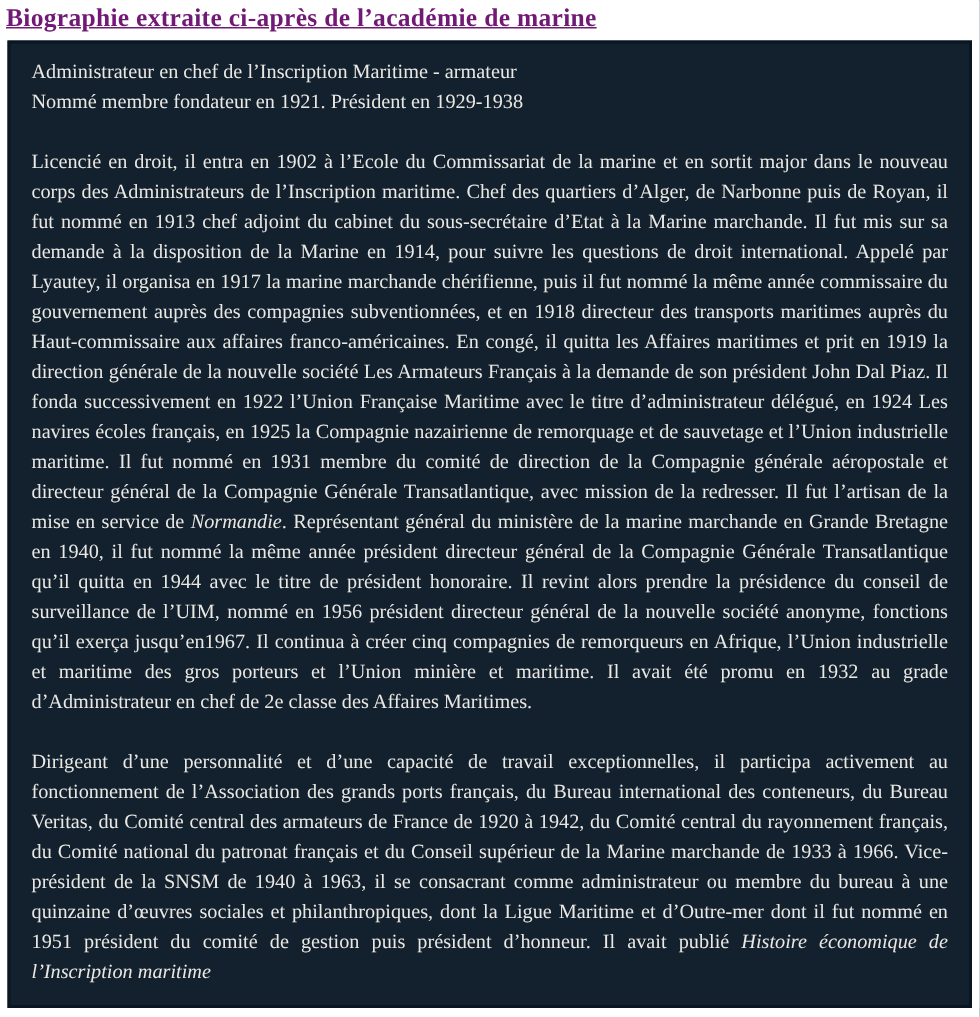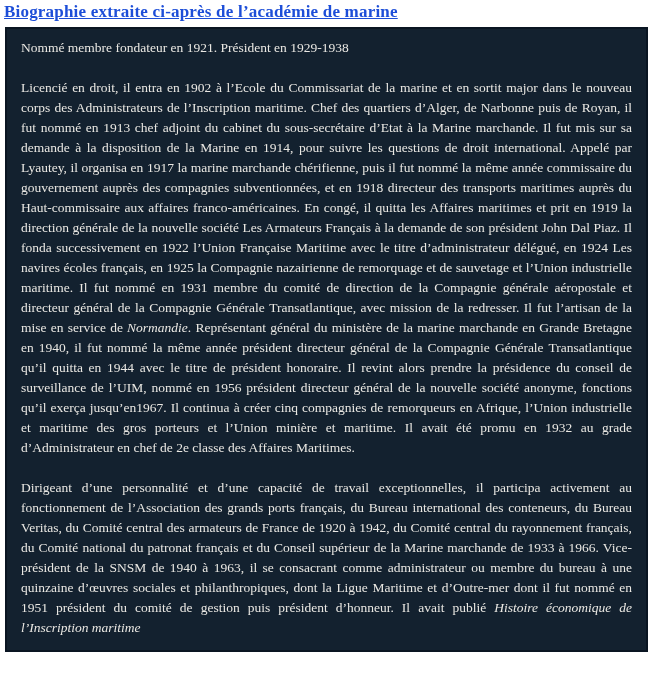--- a/index.html
+++ b/index.html
@@ -11,21 +11,21 @@
     width: 653px;
     box-sizing: border-box;
     background: #ffffff;
     font-family: "Liberation Serif", "DejaVu Serif", serif;
   }
   .doc-title {
     margin: 1px 4px 5px 4px;
     font-size: 17px;
     line-height: 21px;
     font-weight: bold;
-    color: #1d4ed8;
+    color: #701a75;
     text-decoration: underline;
     letter-spacing: 0.2px;
   }
   .bio-box {
     margin: 0 5px 6px 5px;
     box-sizing: border-box;
     background: #13212f;
     border: 2px solid #0a1522;
     padding: 9px 14px 12px 14px;
     color: #eae8e3;
@@ -45,20 +45,21 @@
   }
   .para:last-child { margin-bottom: 0; }
 </style>
 </head>
 <body>
 
 <div class="page">
   <h1 class="doc-title">Biographie extraite ci-après de l’académie de marine</h1>
   <div class="bio-box">
     <div class="intro">
+      <p class="intro-line">Administrateur en chef de l’Inscription Maritime - armateur</p>
       <p class="intro-line">Nommé membre fondateur en 1921. Président en 1929-1938</p>
     </div>
     <div id="bio-paragraphs">
         <p class="para"><span>Licencié en droit, il entra en 1902 à l’Ecole du Commissariat de la marine et en sortit major dans le nouveau corps des Administrateurs de l’Inscription maritime. Chef des quartiers d’Alger, de Narbonne puis de Royan, il fut nommé en 1913 chef adjoint du cabinet du sous-secrétaire d’Etat à la Marine marchande. Il fut mis sur sa demande à la disposition de la Marine en 1914, pour suivre les questions de droit international. Appelé par Lyautey, il organisa en 1917 la marine marchande chérifienne, puis il fut nommé la même année commissaire du gouvernement auprès des compagnies subventionnées, et en 1918 directeur des transports maritimes auprès du Haut-commissaire aux affaires franco-américaines. En congé, il quitta les Affaires maritimes et prit en 1919 la direction générale de la nouvelle société Les Armateurs Français à la demande de son président John Dal Piaz. Il fonda successivement en 1922 l’Union Française Maritime avec le titre d’administrateur délégué, en 1924 Les navires écoles français, en 1925 la Compagnie nazairienne de remorquage et de sauvetage et l’Union industrielle maritime. Il fut nommé en 1931 membre du comité de direction de la Compagnie générale aéropostale et directeur général de la Compagnie Générale Transatlantique, avec mission de la redresser. Il fut l’artisan de la mise en service de </span><span class="it">Normandie</span><span>. Représentant général du ministère de la marine marchande en Grande Bretagne en 1940, il fut nommé la même année président directeur général de la Compagnie Générale Transatlantique qu’il quitta en 1944 avec le titre de président honoraire. Il revint alors prendre la présidence du conseil de surveillance de l’UIM, nommé en 1956 président directeur général de la nouvelle société anonyme, fonctions qu’il exerça jusqu’en1967. Il continua à créer cinq compagnies de remorqueurs en Afrique, l’Union industrielle et maritime des gros porteurs et l’Union minière et maritime. Il avait été promu en 1932 au grade d’Administrateur en chef de 2e classe des Affaires Maritimes.</span></p>
         <p class="para"><span>Dirigeant d’une personnalité et d’une capacité de travail exceptionnelles, il participa activement au fonctionnement de l’Association des grands ports français, du Bureau international des conteneurs, du Bureau Veritas, du Comité central des armateurs de France de 1920 à 1942, du Comité central du rayonnement français, du Comité national du patronat français et du Conseil supérieur de la Marine marchande de 1933 à 1966. Vice-président de la SNSM de 1940 à 1963, il se consacrant comme administrateur ou membre du bureau à une quinzaine d’œuvres sociales et philanthropiques, dont la Ligue Maritime et d’Outre-mer dont il fut nommé en 1951 président du comité de gestion puis président d’honneur. Il avait publié </span><span class="it">Histoire économique de l’Inscription maritime</span></p>
       </div>
   </div>
 </div>
 
 </body></html>

